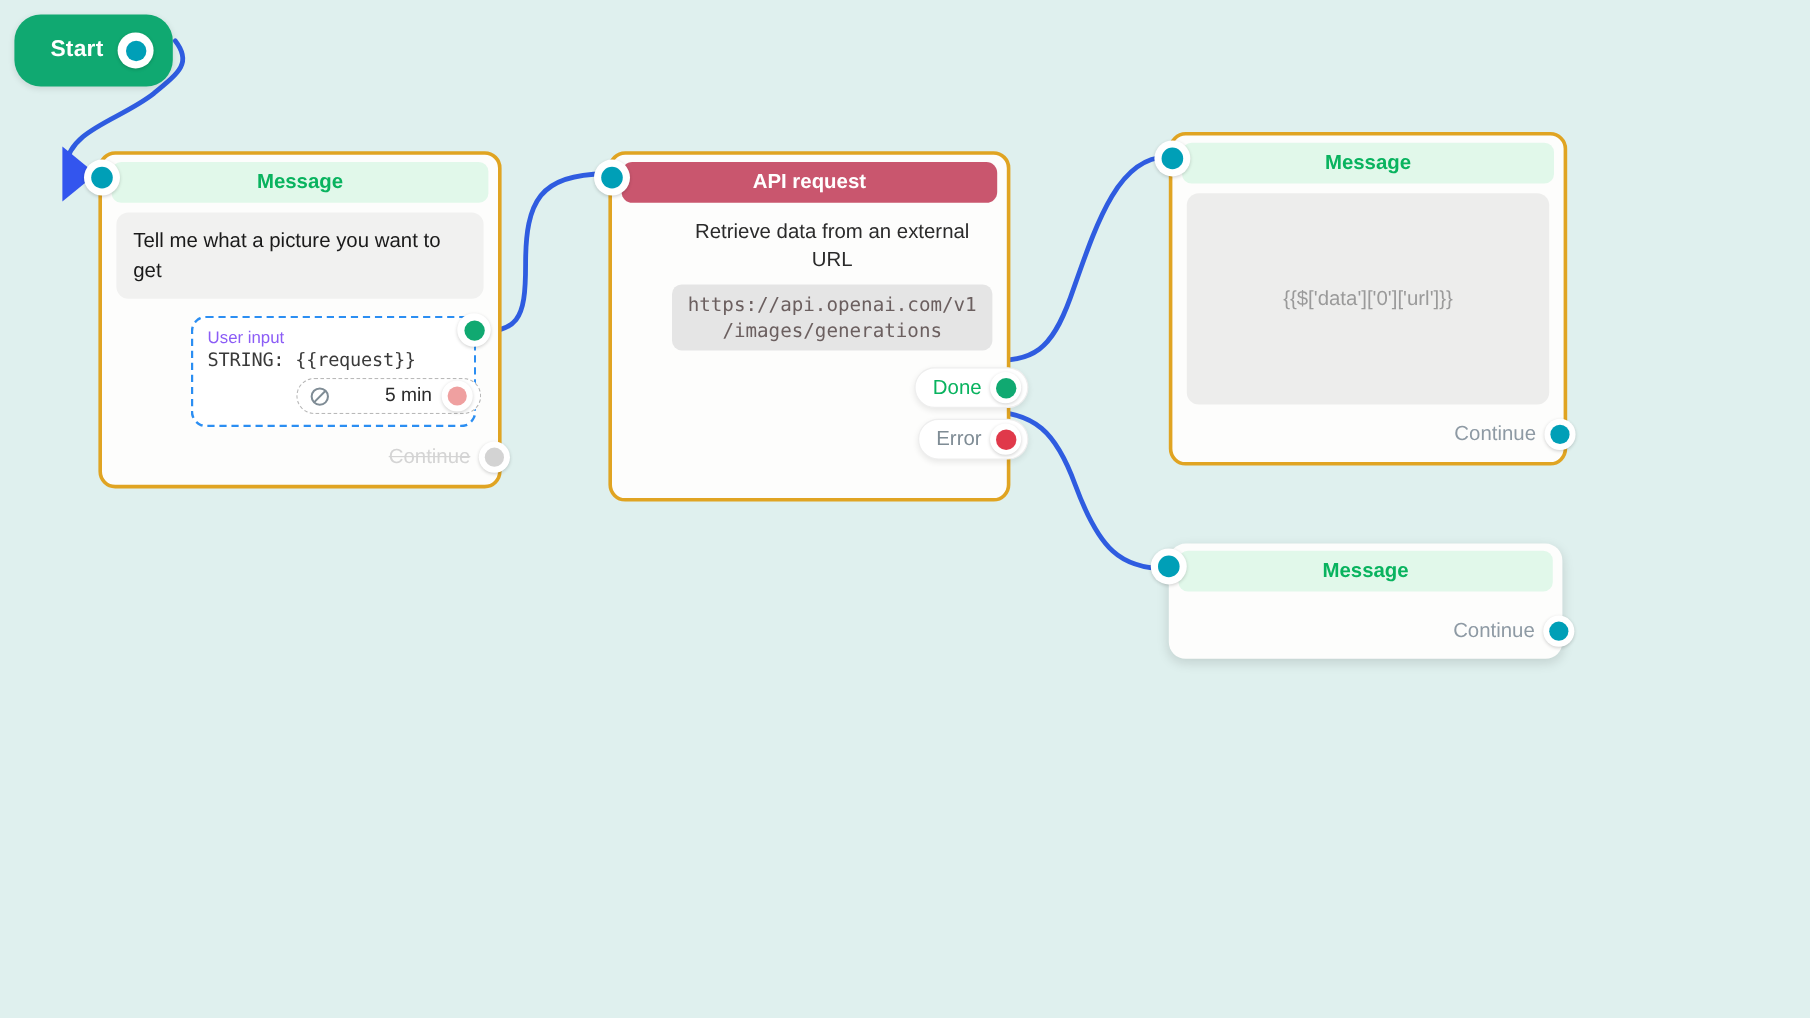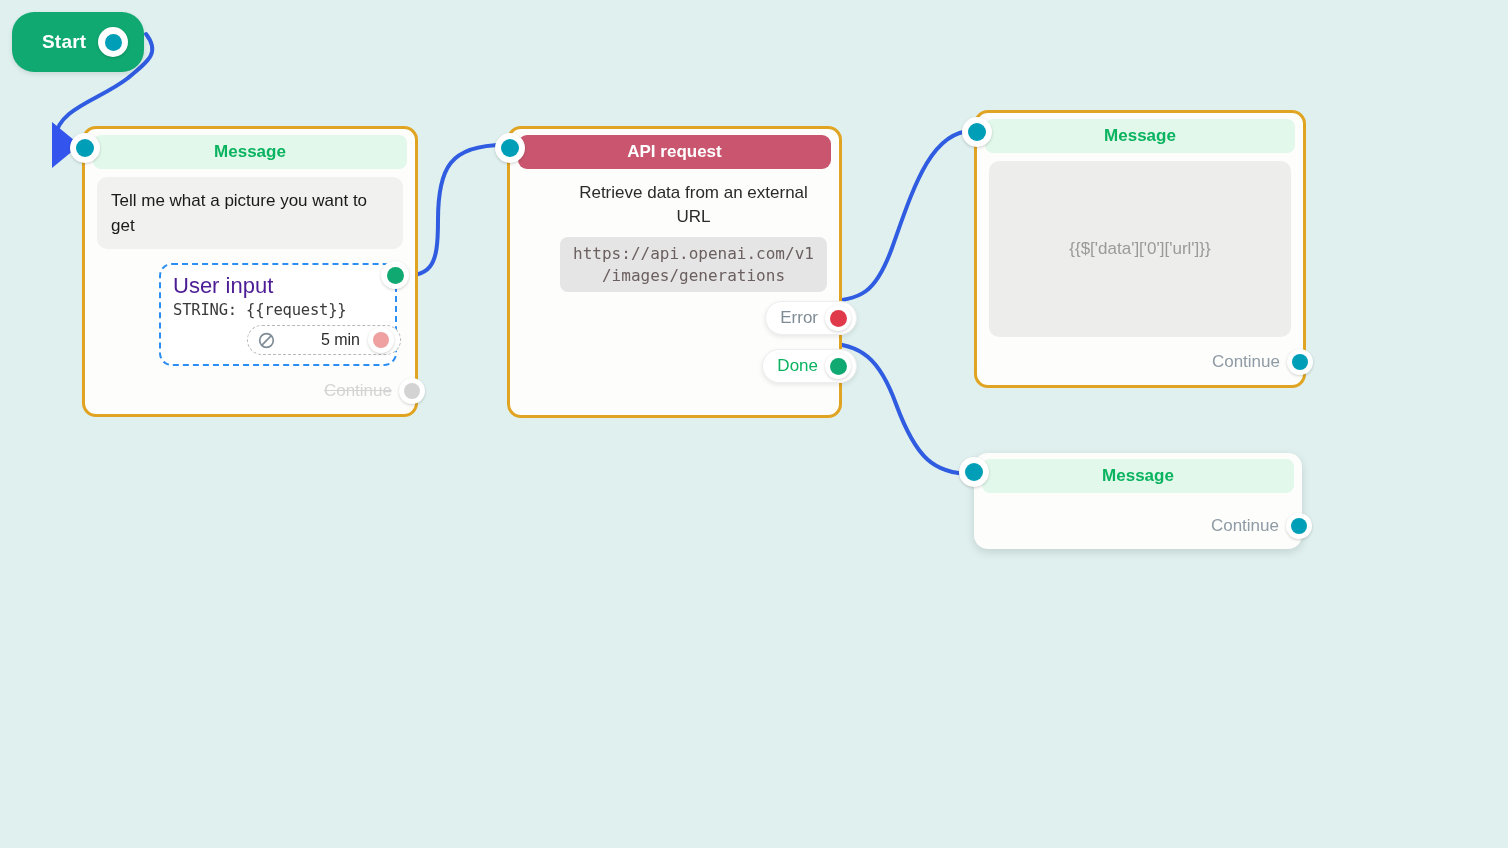--- a/index.html
+++ b/index.html
@@ -131,22 +131,22 @@
   
   .userinput {
     border: 2px dashed #2b8ef2;
     border-radius: 13px;
     background: #ffffff;
     margin: 14px 6px 0 62px;
     padding: 8px 12px 9px 12px;
     position: relative;
   }
   .userinput .ui-title {
-    color: #4c1d95;
-    font-size: 22px;
+    color: #8b5cf6;
+    font-size: 14px;
     margin-bottom: 2px;
   }
   .userinput .ui-value {
     font-family: "DejaVu Sans Mono", monospace;
     font-size: 15.5px;
     color: #3a3a3a;
     letter-spacing: -0.2px;
   }
   .ui-green-port {
     position: absolute;
@@ -343,38 +343,38 @@
       <span class="dot-teal"></span>
     </div>
 
     <div class="node-header api">API request</div>
 
     <div class="node-body" style="padding-left:1px;padding-right:0;margin-left:37px;">
       <div class="api-desc">Retrieve data from an external URL</div>
       <div class="api-url">https://api.openai.com/v1
 /images/generations</div>
 
+      <div class="outcome-row first">
+        <div class="outcome-pill">
+          <span class="o-label done">Done</span>
+          <span class="port">
+            <span class="dot-green"></span>
+          </span>
+        </div>
+      </div>
+
       <div class="outcome-row second">
         <div class="outcome-pill">
           <span class="o-label error">Error</span>
           <span class="port">
             <span class="dot-red"></span>
           </span>
         </div>
       </div>
 
-      <div class="outcome-row first">
-        <div class="outcome-pill">
-          <span class="o-label done">Done</span>
-          <span class="port">
-            <span class="dot-green"></span>
-          </span>
-        </div>
-      </div>
-
       <div style="height:22px;"></div>
     </div>
   </div>
 
   <div class="node bordered" style="left:974px; top:110px; width:326px;">
 
     <div class="in-port port">
       <span class="dot-teal"></span>
     </div>
 

